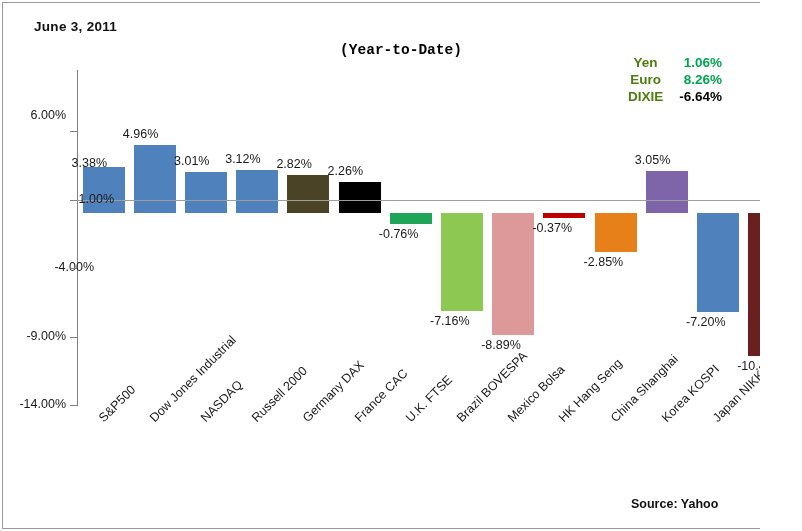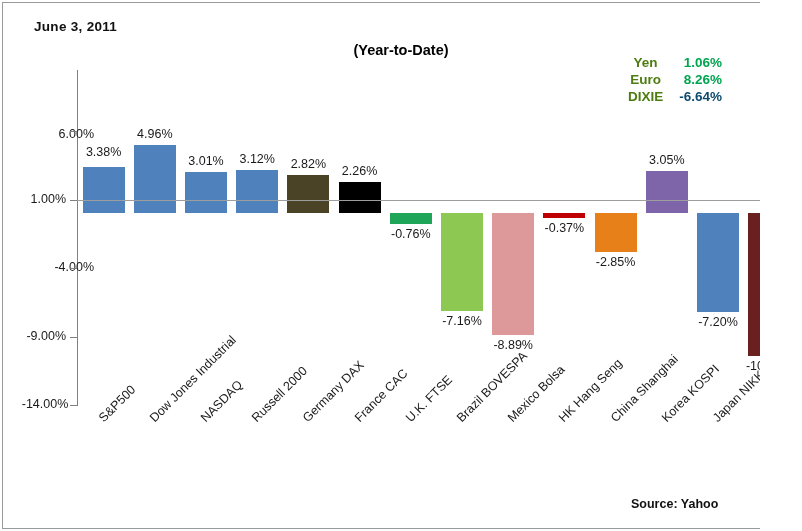--- a/index.html
+++ b/index.html
@@ -50,21 +50,21 @@
     font-weight: bold;
     color: #000000;
     letter-spacing: 0.2px;
   }
   #chart-subtitle {
     position: absolute;
     left: 0;
     top: 42px;
     width: 802px;
     text-align: center;
-    font-family: Liberation Sans, sans-serif;
+    font-family: Liberation Mono, monospace;
     font-size: 14.5px;
     font-weight: bold;
     color: #000000;
   }
   
   #currency-legend {
     position: absolute;
     right: 38px;
     top: 55px;
     font-size: 13.5px;
@@ -127,21 +127,20 @@
   }
   
   .bar {
     position: absolute;
     box-sizing: border-box;
   }
   .bar-value {
     position: absolute;
     font-size: 12.5px;
     color: #1a1a1a;
-    text-align: center;
     white-space: nowrap;
   }
   
   .xlabel {
     position: absolute;
     font-size: 12.5px;
     color: #1a1a1a;
     white-space: nowrap;
     transform: rotate(-45deg);
     transform-origin: left top;
@@ -187,31 +186,31 @@
           <tr>
             <td class="lbl">Yen</td>
             <td class="val" style="color: rgb(0, 165, 80);">1.06%</td>
           </tr>
           <tr>
             <td class="lbl">Euro</td>
             <td class="val" style="color: rgb(0, 165, 80);">8.26%</td>
           </tr>
           <tr>
             <td class="lbl">DIXIE</td>
-            <td class="val" style="color: #0c4a6e;">-6.64%</td>
+            <td class="val" style="color: #000000;">-6.64%</td>
           </tr>
         </tbody>
     </table>
   </div>
 
   <div id="y-axis-line"></div>
 
   <div id="plot">
       <div class="bar" style="left: 4.6px; top: 96.894px; width: 42px; height: 46.306px; background: rgb(79, 129, 189);"></div>
-      <div class="bar-value" style="width: 64px; left: -6.4px; top: 75px;">3.38%</div>
+      <div class="bar-value" style="width: 64px; left: -6.4px; top: 86px;">3.38%</div>
       <div class="bar" style="left: 55.8px; top: 75.248px; width: 42px; height: 67.952px; background: rgb(79, 129, 189);"></div>
       <div class="bar-value" style="width: 64px; left: 44.8px; top: 57.248px;">4.96%</div>
       <div class="bar" style="left: 107px; top: 101.963px; width: 42px; height: 41.237px; background: rgb(79, 129, 189);"></div>
       <div class="bar-value" style="width: 64px; left: 96px; top: 83.963px;">3.01%</div>
       <div class="bar" style="left: 158.2px; top: 100.456px; width: 42px; height: 42.744px; background: rgb(79, 129, 189);"></div>
       <div class="bar-value" style="width: 64px; left: 147.2px; top: 82.456px;">3.12%</div>
       <div class="bar" style="left: 209.4px; top: 104.566px; width: 42px; height: 38.634px; background: rgb(74, 67, 38);"></div>
       <div class="bar-value" style="width: 64px; left: 198.4px; top: 86.566px;">2.82%</div>
       <div class="bar" style="left: 260.6px; top: 112.238px; width: 42px; height: 30.962px; background: rgb(0, 0, 0);"></div>
       <div class="bar-value" style="width: 64px; left: 249.6px; top: 94.238px;">2.26%</div>
@@ -232,29 +231,29 @@
       <div class="bar" style="left: 670.2px; top: 143.2px; width: 42px; height: 142.48px; background: rgb(107, 32, 32);"></div>
       <div class="bar-value" style="width: 64px; left: 659.2px; top: 288.68px;">-10.40%</div>
     </div>
   <div id="zero-line"></div>
 
   <div id="watermark">
   </div>
 
   <div id="source-note">Source:  Yahoo</div>
 
-<div class="ytick-label" style="left: 0px; top: 127px; padding-left: 28px;">6.00%</div>
+<div class="ytick-label" style="left: 0px; top: 108px;">6.00%</div>
     <div class="ytick-mark" style="top: 131px;"></div>
-    <div class="ytick-label" style="left: 0px; top: 191.5px;">1.00%</div>
+    <div class="ytick-label" style="left: 0px; top: 191.5px; padding-left: 48px;">1.00%</div>
     <div class="ytick-mark" style="top: 199.5px;"></div>
     <div class="ytick-label" style="left: 0px; top: 260px; padding-left: 28px;">-4.00%</div>
     <div class="ytick-mark" style="top: 268px;"></div>
     <div class="ytick-label" style="left: 0px; top: 328.5px;">-9.00%</div>
     <div class="ytick-mark" style="top: 336.5px;"></div>
-    <div class="ytick-label" style="left: 12px; top: 397px; text-align: center;">-14.00%</div>
+    <div class="ytick-label" style="left: 0px; top: 397px;">-14.00%</div>
     <div class="ytick-mark" style="top: 405px;"></div>
     <div class="xlabel" style="left: 95.6px; top: 415px;">S&amp;P500</div>
     <div class="xlabel" style="left: 146.8px; top: 415px;">Dow Jones Industrial</div>
     <div class="xlabel" style="left: 198px; top: 415px;">NASDAQ</div>
     <div class="xlabel" style="left: 249.2px; top: 415px;">Russell 2000</div>
     <div class="xlabel" style="left: 300.4px; top: 415px;">Germany DAX</div>
     <div class="xlabel" style="left: 351.6px; top: 415px;">France CAC</div>
     <div class="xlabel" style="left: 402.8px; top: 415px;">U.K. FTSE</div>
     <div class="xlabel" style="left: 454px; top: 415px;">Brazil BOVESPA</div>
     <div class="xlabel" style="left: 505.2px; top: 415px;">Mexico Bolsa</div>

